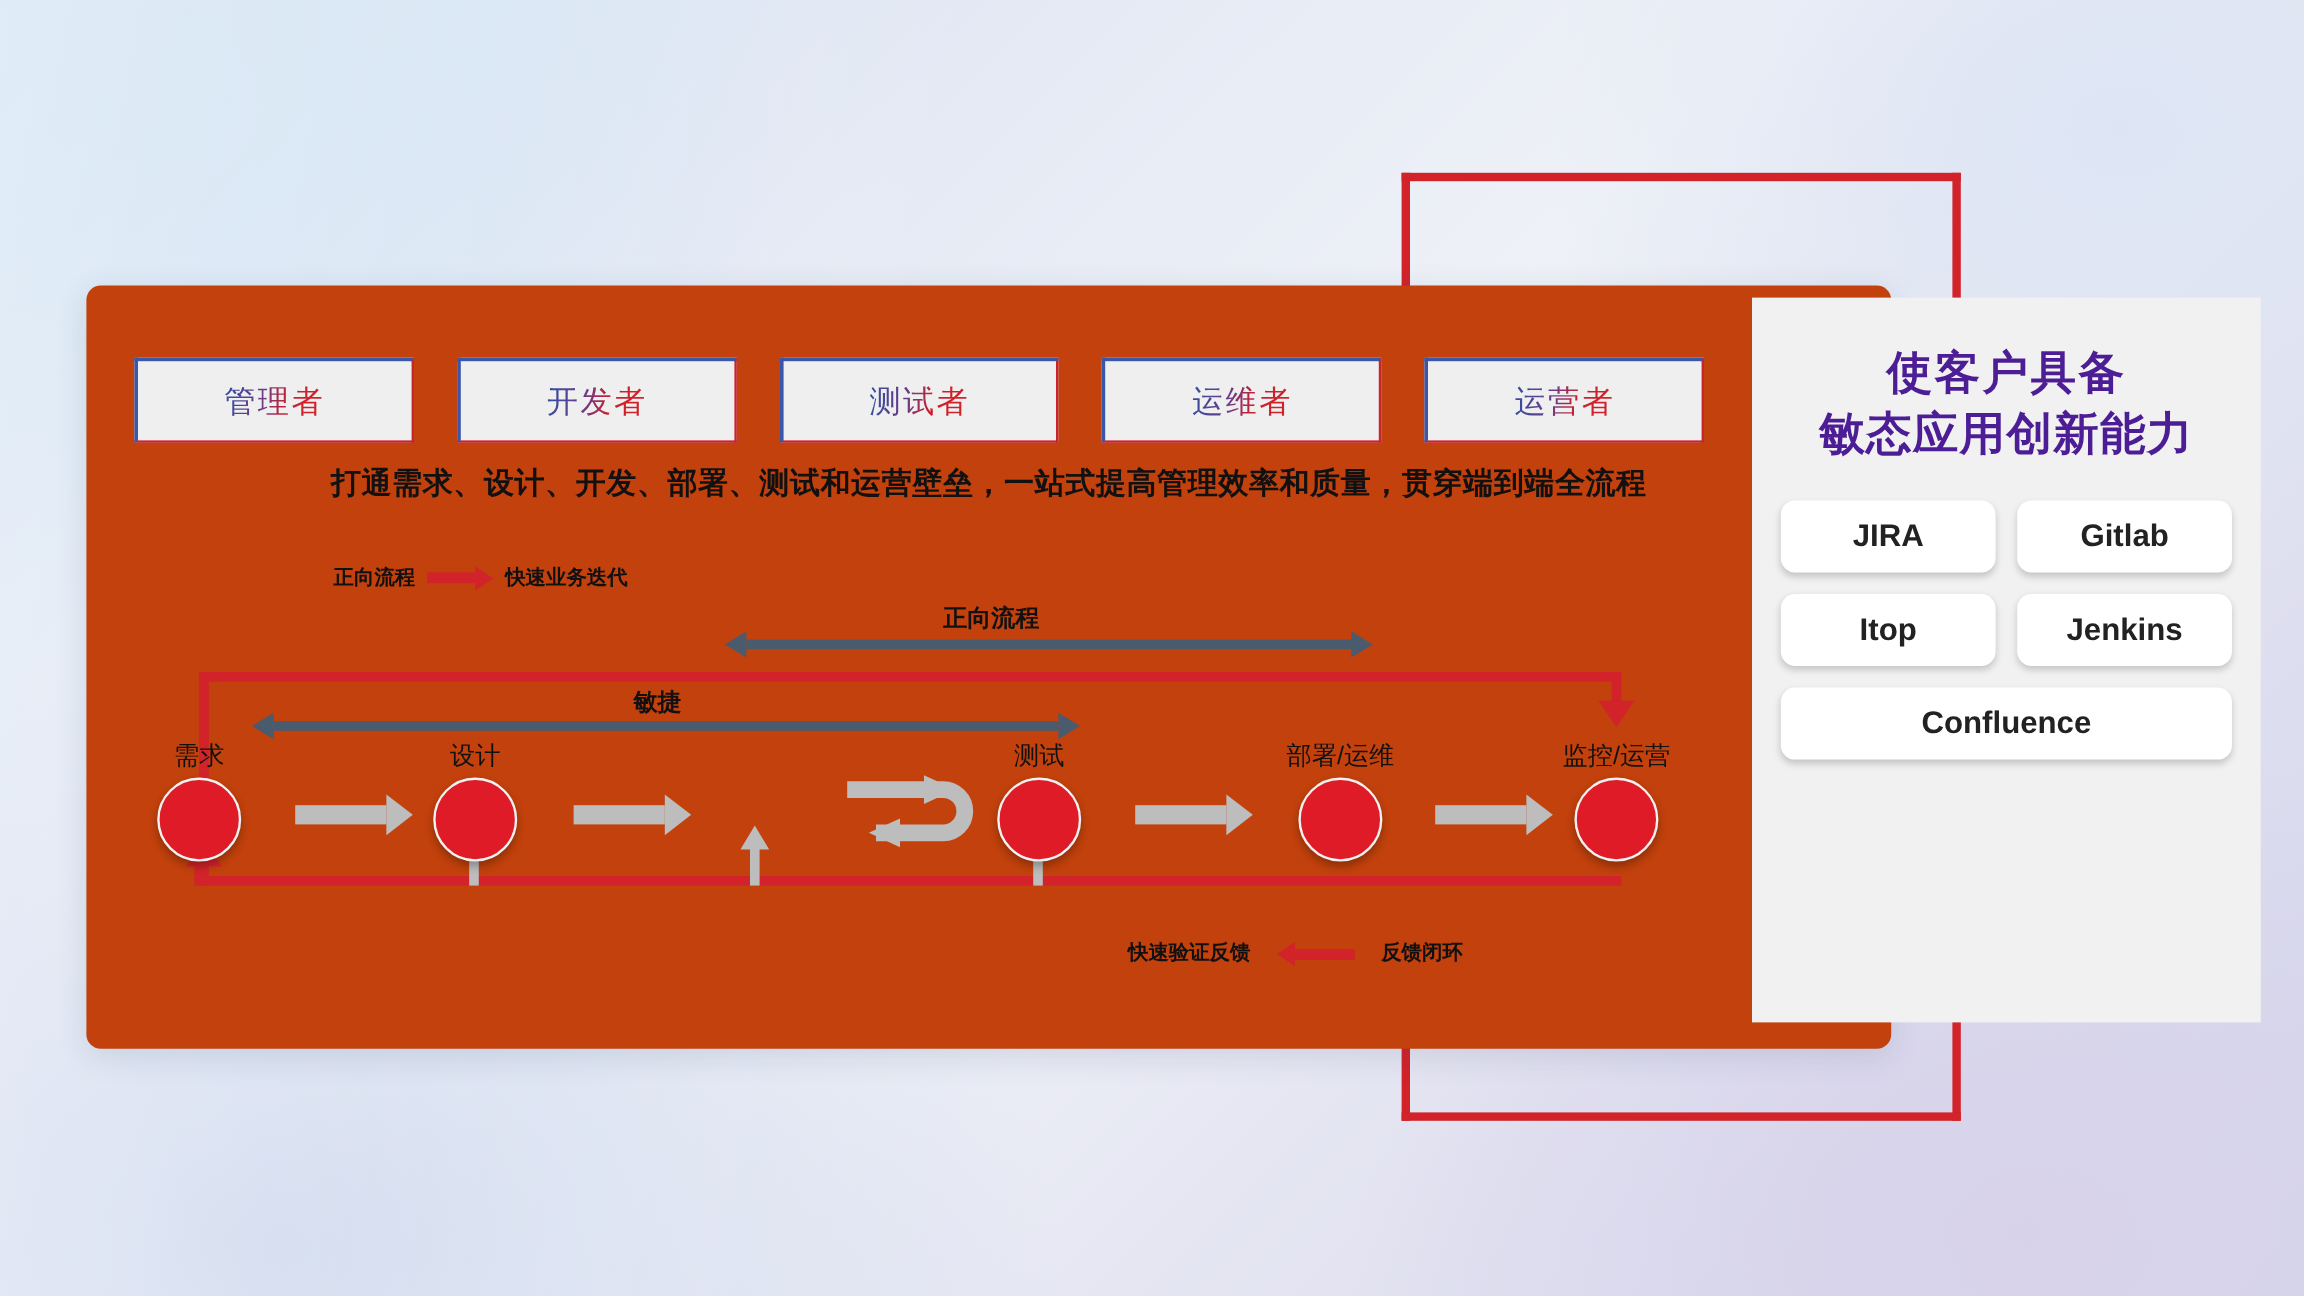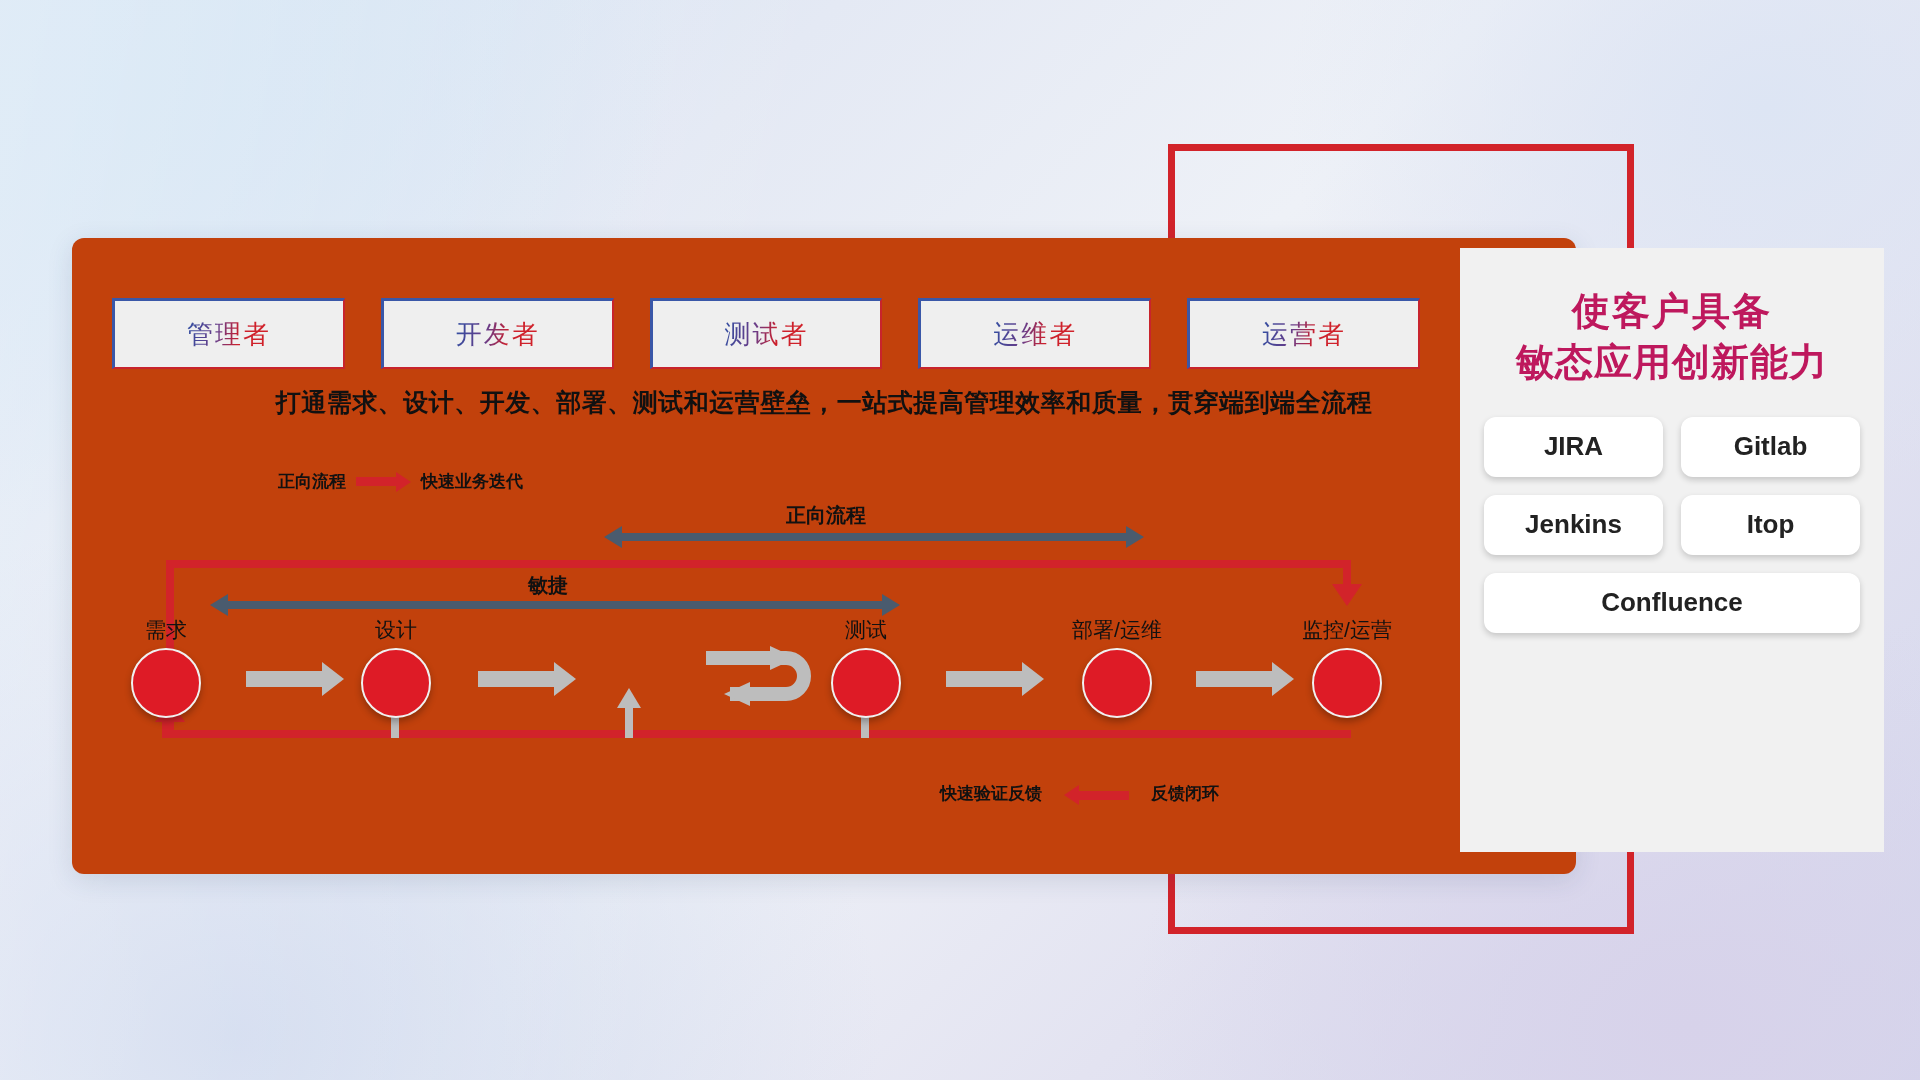--- a/index.html
+++ b/index.html
@@ -79,21 +79,21 @@
   }
   .gap-arrow{position:absolute;height:34px;display:flex;align-items:center;}
   .gap-arrow .s{flex:1;height:16px;background:#bdbdbd;}
   .gap-arrow .h{width:0;height:0;border-left:22px solid #bdbdbd;
                 border-top:17px solid transparent;border-bottom:17px solid transparent;}
   
   #panel{
     position:absolute;left:1460px;top:248px;width:424px;height:604px;
     background:#f1f1f1;
   }
-  #panel h2{margin:0;text-align:center;color:#be185d;font-weight:bold;line-height:1.35;}
+  #panel h2{margin:0;text-align:center;color:#4c1d95;font-weight:bold;line-height:1.35;}
   #panel .t1{font-size:38px;padding-top:38px;letter-spacing:2px;}
   #panel .t2{font-size:38px;letter-spacing:1px;}
   #tools{margin:28px 24px 0 24px;display:flex;flex-wrap:wrap;gap:18px;}
   .tool{
     background:#fff;border-radius:12px;height:60px;
     display:flex;align-items:center;justify-content:center;
     font-size:26px;font-weight:bold;color:#222;
     box-shadow:0 3px 6px rgba(0,0,0,.18);
   }
   .tool.half{width:calc(50% - 9px);}
@@ -239,17 +239,17 @@
     <div class="dot"></div>
   </div>
 </div>
 
 <div id="panel">
   <h2 class="t1">使客户具备</h2>
   <h2 class="t2">敏态应用创新能力</h2>
   <div id="tools">
     <div class="tool half">JIRA</div>
     <div class="tool half">Gitlab</div>
+    <div class="tool half">Itop</div>
     <div class="tool half">Jenkins</div>
-    <div class="tool half">Itop</div>
     <div class="tool full">Confluence</div>
   </div>
 </div>
 
 </body></html>

